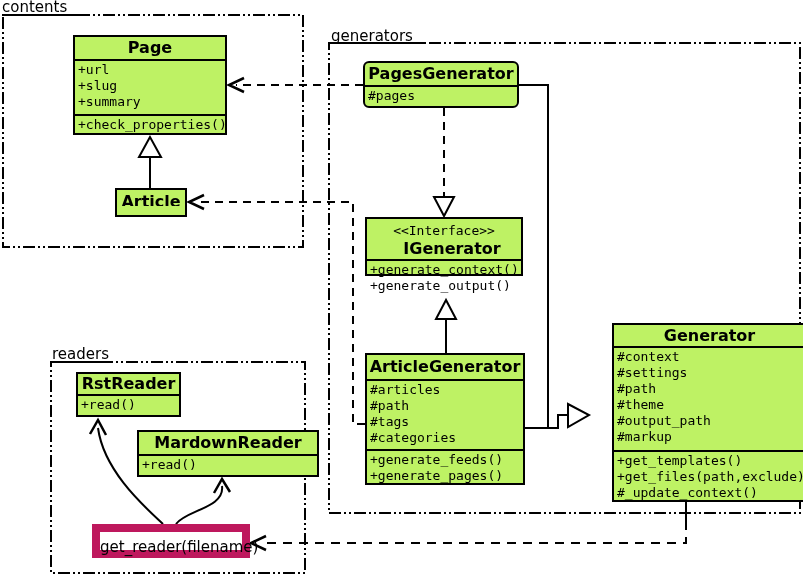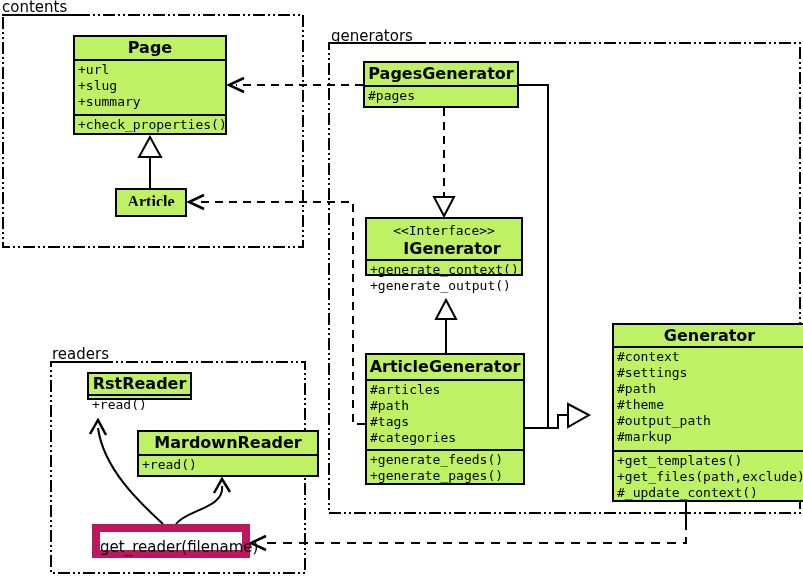--- a/index.html
+++ b/index.html
@@ -95,24 +95,24 @@
       <div class="uml-row">+url</div>
       <div class="uml-row">+slug</div>
       <div class="uml-row">+summary</div>
     </div>
     <div class="uml-sect" style="height:19px;">
       <div class="uml-row">+check_properties()</div>
     </div>
   </div>
 
   <div class="uml-box" style="left:115px; top:188px; width:72px; height:29px;">
-    <div class="uml-title" style="line-height:24px; height:16px;font-family:Liberation Serif, serif;">Article</div>
+    <div class="uml-title" style="line-height:24px; height:16px;">Article</div>
   </div>
 
-  <div class="uml-box" style="left:363px; top:61px; width:156px; height:47px;">
+  <div class="uml-box" style="left:363px; top:61px; width:156px; height:47px;border-radius:6px;">
     <div class="uml-title" style="line-height:22px; height:22px;">PagesGenerator</div>
     <div class="uml-sect" style="height:19px;">
       <div class="uml-row">#pages</div>
     </div>
   </div>
 
   <div class="uml-box" style="left:365px; top:217px; width:158px; height:59px;">
     <div>
       <div class="uml-stereotype">&lt;&lt;Interface&gt;&gt;</div>
       <div class="uml-title" style="line-height:21px; height:21px;padding-left:16px;">IGenerator</div>
@@ -147,21 +147,21 @@
       <div class="uml-row">#output_path</div>
       <div class="uml-row">#markup</div>
     </div>
     <div class="uml-sect" style="height:50px;">
       <div class="uml-row">+get_templates()</div>
       <div class="uml-row">+get_files(path,exclude)</div>
       <div class="uml-row">#_update_context()</div>
     </div>
   </div>
 
-  <div class="uml-box" style="left:87px; top:372px; width:105px; height:28px;">
+  <div class="uml-box" style="left:76px; top:372px; width:105px; height:45px;">
     <div class="uml-title" style="line-height:20px; height:20px;">RstReader</div>
     <div class="uml-sect" style="height:17px;">
       <div class="uml-row">+read()</div>
     </div>
   </div>
 
   <div class="uml-box" style="left:137px; top:430px; width:182px; height:47px;">
     <div class="uml-title" style="line-height:22px; height:22px;">MardownReader</div>
     <div class="uml-sect" style="height:17px;">
       <div class="uml-row">+read()</div>

